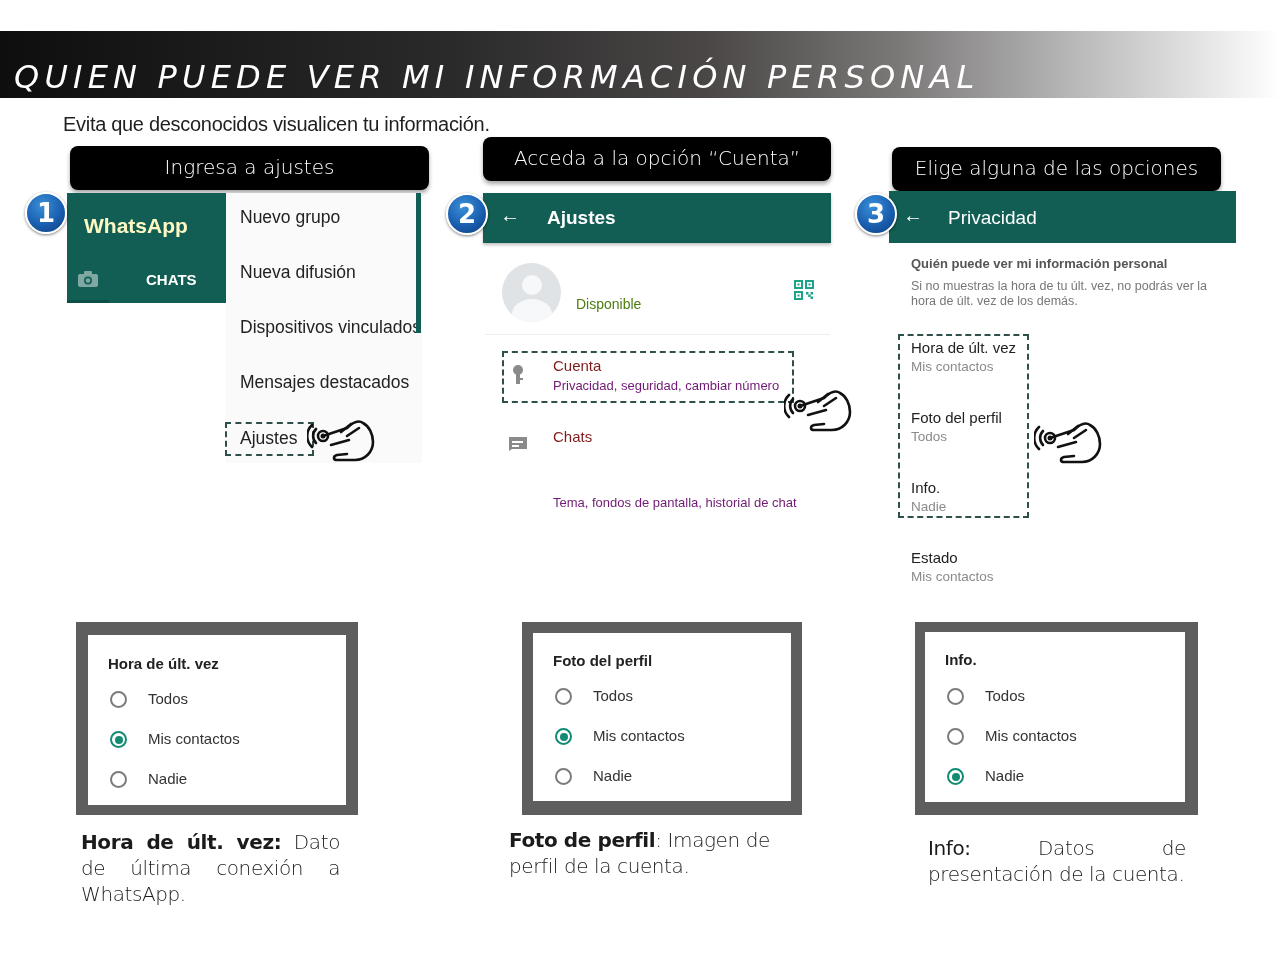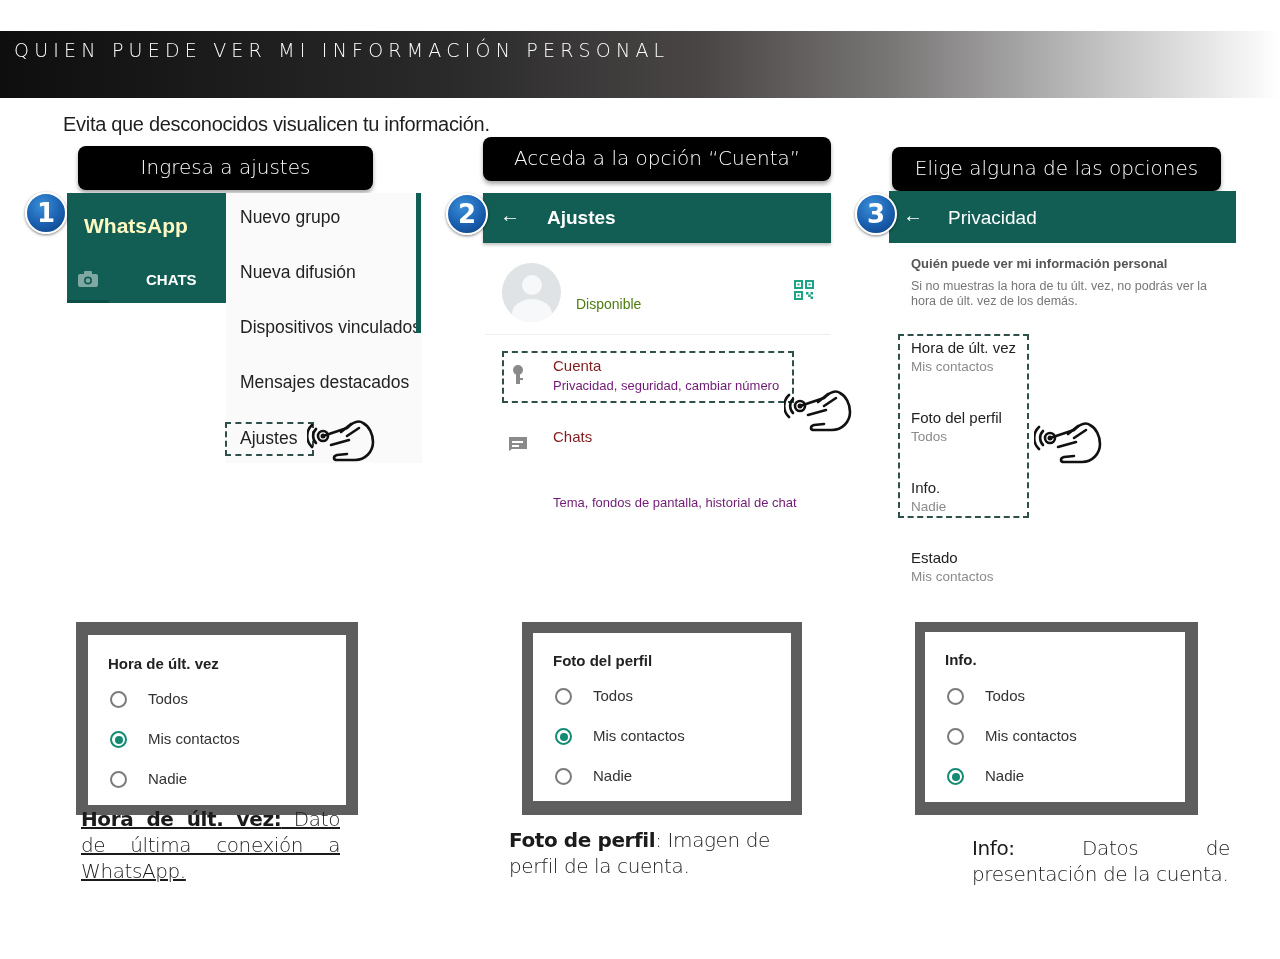--- a/index.html
+++ b/index.html
@@ -4,22 +4,22 @@
 <style>
   * { box-sizing: border-box; margin: 0; padding: 0; }
   html, body { width: 1280px; height: 959px; background: #ffffff; overflow: hidden; }
   body { position: relative; font-family: "Liberation Sans", sans-serif; color: #222; }
 
   .banner {
     position: absolute; left: 0; top: 31px; width: 1280px; height: 67px;
     background: linear-gradient(to right, #0e0e0e 0%, #2a2a2a 35%, #4a4646 55%, #7a7777 70%, #bdbdbd 85%, #ffffff 100%);
   }
   .banner-title {
-    position: absolute; left: 14px; top: 8px; color: #ffffff;
-    font-family: "DejaVu Sans", sans-serif; font-size: 19px; letter-spacing: 5.2px; font-weight: 300;
+    position: absolute; left: 14px; top: 27px; color: #ffffff;
+    font-family: "DejaVu Sans", sans-serif; font-size: 32px; letter-spacing: 5.2px; font-weight: 300; font-style: italic;
   }
   .intro {
     position: absolute; left: 63px; top: 113px; font-size: 20px; color: #1f1f1f;
     font-family: "Liberation Sans Narrow", "Liberation Sans", sans-serif; letter-spacing: -0.3px;
   }
 
   .step-pill {
     position: absolute; height: 44px; background: #000; border-radius: 8px;
     box-shadow: 0 3px 4px rgba(0,0,0,0.35);
     color: #fff; font-size: 20px; text-align: center; line-height: 42px;
@@ -85,21 +85,21 @@
   .caption b { font-weight: bold; }
 </style>
 </head>
 <body>
 
 <div class="banner">
   <div class="banner-title">QUIEN PUEDE VER MI INFORMACIÓN PERSONAL</div>
 </div>
 <div class="intro">Evita que desconocidos visualicen tu información.</div>
 
-<div class="step-pill" style="left:78px; top:146px; width:295px;">Ingresa a ajustes</div>
+<div class="step-pill" style="left:70px; top:146px; width:359px;">Ingresa a ajustes</div>
 <div class="step-pill" style="left:483px; top:137px; width:348px;">Acceda a la opción “Cuenta”</div>
 <div class="step-pill" style="left:892px; top:147px; width:329px;">Elige alguna de las opciones</div>
 
 <div class="wa-header teal">
   <div class="wa-title">WhatsApp</div>
   <svg class="wa-cam" viewBox="0 0 22 18">
     <rect x="1" y="4" width="20" height="13" rx="2" fill="#7fa8a2"></rect>
     <rect x="7" y="1" width="8" height="4" rx="1" fill="#7fa8a2"></rect>
     <circle cx="11" cy="10.5" r="4" fill="#125e54"></circle>
     <circle cx="11" cy="10.5" r="2.3" fill="#7fa8a2"></circle>
@@ -239,21 +239,21 @@
   </div>
   <div class="radio-row" style="top:94px;">
     <span class="radio on"></span>
     <span class="radio-label">Mis contactos</span>
   </div>
   <div class="radio-row" style="top:134px;">
     <span class="radio"></span>
     <span class="radio-label">Nadie</span>
   </div>
 </div>
-<div class="caption" style="left:81px; top:806px; width:259px;text-decoration:underline;"><b>Hora de últ. vez:</b><span> Dato de última conexión a WhatsApp.</span></div>
+<div class="caption" style="left:81px; top:829px; width:259px;"><b>Hora de últ. vez:</b><span> Dato de última conexión a WhatsApp.</span></div>
 
 <div class="dialog-frame" style="left:522px; top:622px; width:280px; height:193px;"></div>
 <div class="dialog" style="left:533px; top:633px; width:258px; height:168px;">
   <div class="dlg-title" style="top:19px;">Foto del perfil</div>
   <div class="radio-row" style="top:53px;">
     <span class="radio"></span>
     <span class="radio-label">Todos</span>
   </div>
   <div class="radio-row" style="top:93px;">
     <span class="radio on"></span>
@@ -275,13 +275,13 @@
   </div>
   <div class="radio-row" style="top:94px;">
     <span class="radio"></span>
     <span class="radio-label">Mis contactos</span>
   </div>
   <div class="radio-row" style="top:134px;">
     <span class="radio on"></span>
     <span class="radio-label">Nadie</span>
   </div>
 </div>
-<div class="caption" style="left:928px; top:835px; width:258px; text-align-last:left;margin-left:44px;"><b style="font-weight:normal;">Info:</b><span> Datos de presentación de la cuenta.</span></div>
+<div class="caption" style="left:928px; top:835px; width:258px; text-align-last:left;"><b style="font-weight:normal;">Info:</b><span> Datos de presentación de la cuenta.</span></div>
 
 </body></html>

